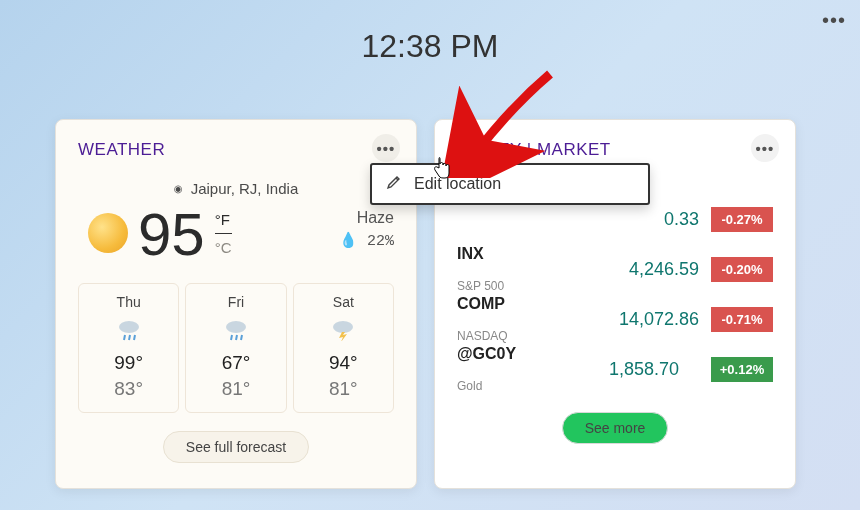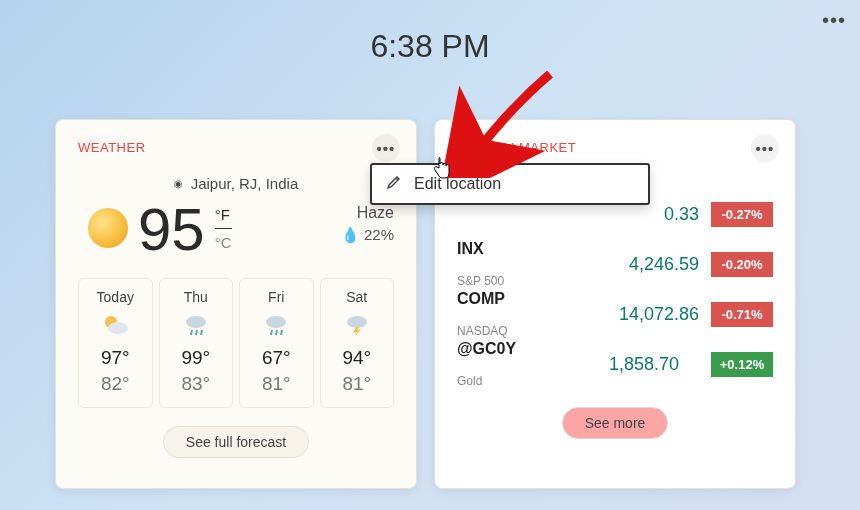--- a/index.html
+++ b/index.html
@@ -51,23 +51,23 @@
   box-shadow: 0 3px 12px rgba(0,0,0,.07);
   position: relative;
   box-sizing: border-box;
   padding: 20px 22px 18px 22px;
 }
 .card.money {
   background: #ffffff;
 }
 
 .card-title {
-  font-size: 13px;
+  font-size: 17px;
   letter-spacing: 0.5px;
-  color: #ef4444;
+  color: #4c1d95;
   font-weight: 500;
 }
 .card-dots {
   position: absolute;
   top: 14px;
   right: 16px;
   width: 28px;
   height: 28px;
   border-radius: 14px;
   background: #f0eee8;
@@ -123,21 +123,21 @@
 .unit-c { color: #8d8a83; padding-top: 5px; }
 
 .right-stats {
   margin-left: auto;
   text-align: right;
   font-size: 15px;
   color: #555;
   margin-top: 4px;
 }
 .right-stats .haze { font-size: 16px; margin-bottom: 4px; }
-.right-stats .hum { font-size: 15px; }
+.right-stats .hum { font-size: 15px; font-family: Liberation Mono, monospace; }
 
 .forecast-row {
   display: flex;
   gap: 6px;
   margin-top: 18px;
 }
 .fday {
   flex: 1;
   border: 1px solid #eee5d8;
   border-radius: 6px;
@@ -160,21 +160,21 @@
   font-size: 14px;
   color: #444;
   cursor: pointer;
   font-family: inherit;
 }
 .weather .see-btn {
   background: #f7f3ea;
   border-color: #e8e1d2;
 }
 .money .see-btn {
-  background: #fca5a5;
+  background: #22c55e;
   border-color: #d9d9d9;
 }
 
 
 .money-row {
   display: flex;
   align-items: center;
   height: 50px;
   border-bottom: 0 solid #eee;
 }
@@ -231,21 +231,21 @@
   font-size: 17px;
   pointer-events: none;
 }
 
 </style>
 </head>
 <body>
 
 <div class="top-dots">•••</div>
 
-<div class="clock">6:38 PM</div>
+<div class="clock">12:38 PM</div>
 
 <div class="cards">
 
   <div class="card weather">
     <div class="card-title">WEATHER</div>
     <div class="card-dots">•••</div>
 
     <div class="weather-loc">
       <span class="loc-glyph">◉</span>
       <span>Jaipur, RJ, India</span>
@@ -261,31 +261,20 @@
       <div class="right-stats">
         <div class="haze">Haze</div>
         <div class="hum">
           <span>💧</span>
           <span>22%</span>
         </div>
       </div>
     </div>
 
     <div class="forecast-row">
-      <div class="fday">
-        <div class="dn">Today</div>
-        <div class="ic">
-          <svg width="28" height="22">
-              <circle cx="10" cy="8" r="6" fill="#f2c14e"></circle>
-              <ellipse cx="17" cy="14" rx="10" ry="6" fill="#dfe6ec"></ellipse>
-            </svg>
-        </div>
-        <div class="hi">97°</div>
-        <div class="lo">82°</div>
-      </div>
       <div class="fday">
         <div class="dn">Thu</div>
         <div class="ic">
           <svg width="28" height="22">
               <ellipse cx="14" cy="8" rx="10" ry="6" fill="#c9d6e0"></ellipse>
               <line x1="10" y1="16" x2="9" y2="21" stroke="#5aa0d8" stroke-width="2"></line>
               <line x1="15" y1="16" x2="14" y2="21" stroke="#5aa0d8" stroke-width="2"></line>
               <line x1="20" y1="16" x2="19" y2="21" stroke="#5aa0d8" stroke-width="2"></line>
             </svg>
         </div>

